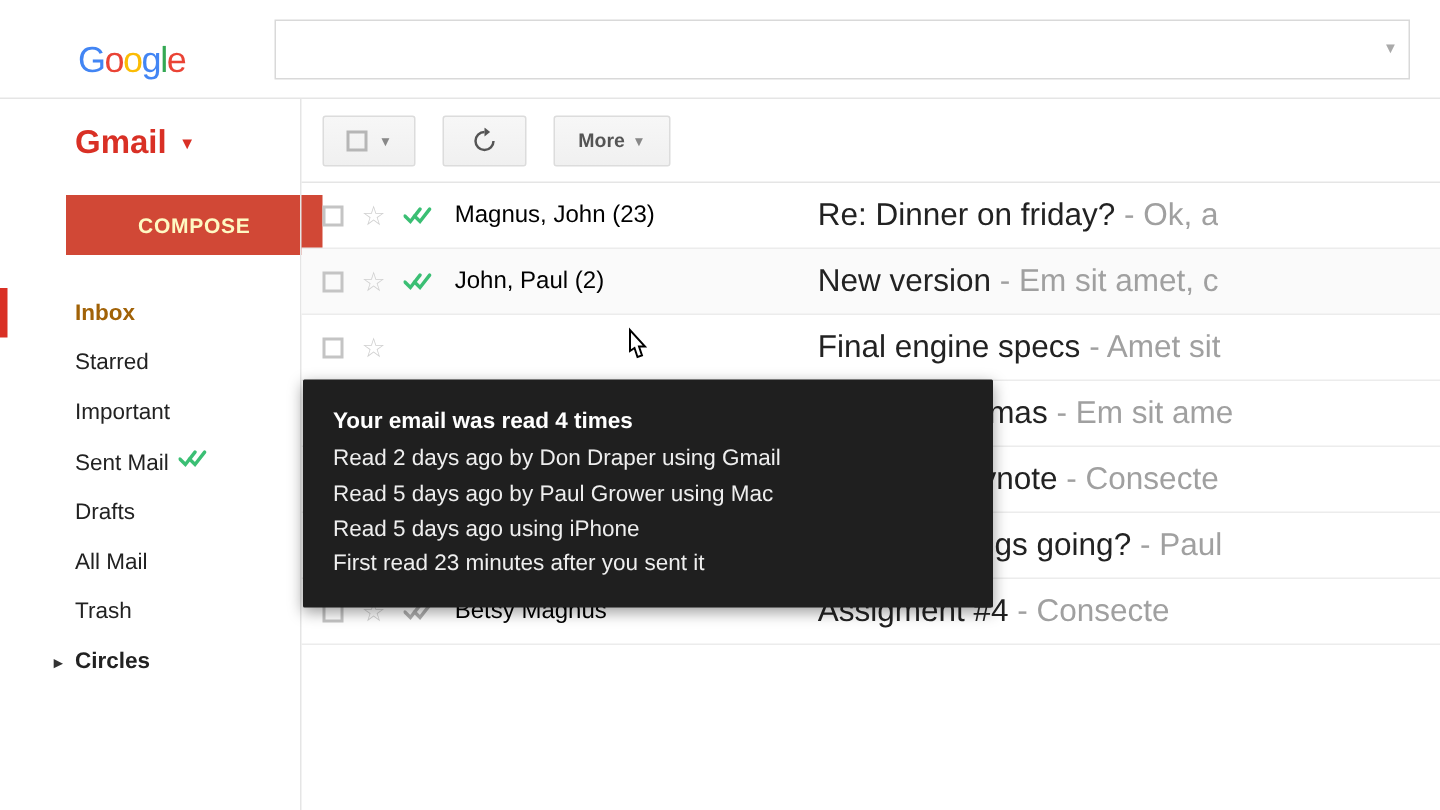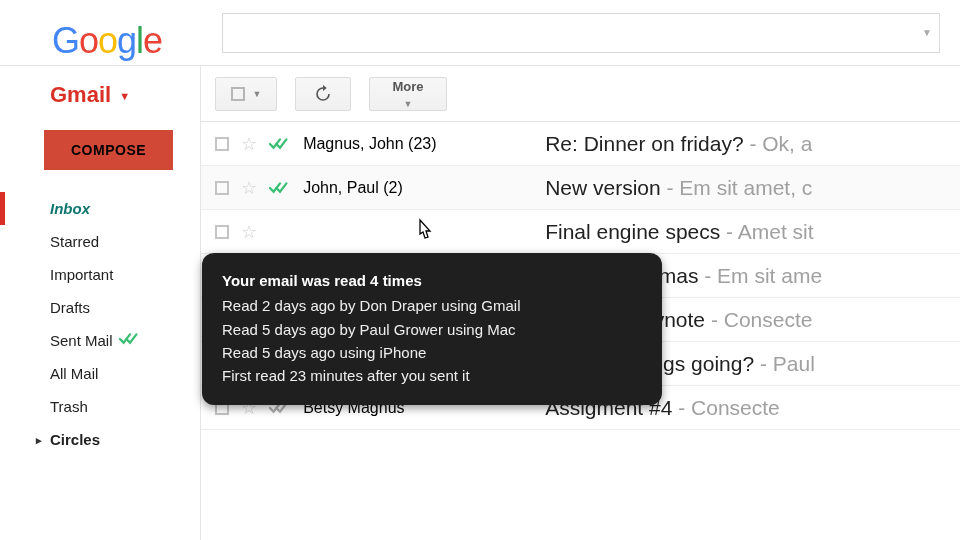--- a/index.html
+++ b/index.html
@@ -1,55 +1,55 @@
 <!DOCTYPE html>
 <html><head>
 <meta charset="utf-8">
 <style>
 * { box-sizing: border-box; margin: 0; padding: 0; }
 body { font-family: Arial, Helvetica, sans-serif; font-size: 14px; color: #222; background: #fff; width: 960px; height: 540px; overflow: hidden; }
 .header { height: 66px; border-bottom: 1px solid #e5e5e5; display: flex; align-items: center; padding: 0 20px 0 52px; gap: 60px; }
-.logo { font-size: 36px; font-weight: 400; letter-spacing: -1px; margin-top: 16px; }
+.logo { font-size: 24px; font-weight: 400; letter-spacing: -1px; margin-top: 16px; }
 .logo .b { color: #4285F4; } .logo .r { color: #EA4335; } .logo .y { color: #FBBC05; } .logo .g { color: #34A853; }
 .searchbox { flex: 1; height: 40px; border: 1px solid #d9d9d9; background: #fff; display: flex; align-items: center; }
 .searchbox input { flex: 1; border: none; outline: none; font-size: 16px; padding: 0 10px; }
 .searchbox .caret { width: 24px; text-align: center; color: #aaa; font-size: 10px; }
 .middle { display: flex; height: 100%; }
 .left { width: 200px; padding: 16px 0 0 0; }
 .gmailtag { color: #d93025; font-size: 22px; font-weight: bold; padding-left: 50px; margin-bottom: 22px; }
 .gmailtag .caret { font-size: 11px; vertical-align: middle; margin-left: 2px; }
-.compose { background: #d14836; color: #000000; font-weight: bold; font-size: 14px; letter-spacing: 0.5px; border: none; padding: 12px 27px; margin-left: 44px; margin-bottom: 22px; cursor: pointer; }
+.compose { background: #d14836; color: #fef9c3; font-weight: bold; font-size: 14px; letter-spacing: 0.5px; border: none; padding: 12px 48px; margin-left: 44px; margin-bottom: 22px; cursor: pointer; }
 .nav { list-style: none; }
 .nav li { padding: 8px 0 8px 50px; font-size: 15px; color: #222; cursor: pointer; position: relative; }
-.nav li.active { color: #0f766e; font-weight: bold; font-style: italic; }
+.nav li.active { color: #a16207; font-weight: bold; }
 .nav li.active::before { content: ""; position: absolute; left: 0; top: 0; bottom: 0; width: 5px; background: #d93025; }
 .nav li .tracked { margin-left: 6px; }
 .nav li.circles::before { content: "▸"; position: absolute; left: 36px; font-size: 11px; color: #333; top: 11px; }
 .nav li.circles { font-weight: bold; }
 .main { flex: 1; border-left: 1px solid #e5e5e5; }
 .toolbar { height: 56px; display: flex; align-items: center; gap: 18px; padding-left: 14px; border-bottom: 1px solid #e5e5e5; }
 .btn { height: 34px; border: 1px solid #dcdcdc; background: linear-gradient(#f7f7f7,#f0f0f0); display: inline-flex; align-items: center; justify-content: center; border-radius: 2px; cursor: pointer; color: #555; font-size: 13px; }
 .btn.select { width: 62px; gap: 8px; }
 .btn.select .cb { width: 14px; height: 14px; border: 2px solid #b6b6b6; }
 .btn.select .caret { font-size: 9px; color: #888; }
 .btn.refresh { width: 56px; }
-.btn.more { width: 78px; font-weight: bold; gap: 5px; flex-direction: column; }
+.btn.more { width: 78px; font-weight: bold; gap: 5px; }
 .btn.more .caret { font-size: 9px; color: #888; }
 .rows { }
 .row { height: 44px; display: flex; align-items: center; padding-left: 14px; border-bottom: 1px solid #ececec; gap: 12px; cursor: pointer; }
 .row:nth-child(2) { background: #fafafa; }
 .row .cb { width: 14px; height: 14px; border: 2px solid #c4c4c4; flex-shrink: 0; }
 .row .star { color: #d0d0d0; font-size: 18px; flex-shrink: 0; }
 .row .track { flex-shrink: 0; width: 22px; display: flex; }
 .dblcheck { display: inline-flex; }
 .dblcheck svg { width: 22px; height: 14px; }
 .sender { width: 230px; font-size: 16px; color: #000000; white-space: nowrap; overflow: hidden; }
 .subj { font-size: 21px; color: #222; white-space: nowrap; overflow: hidden; }
 .subj .snip { color: #a0a0a0; }
-.tooltip { position: absolute; left: 202px; top: 253px; background: #1f1f1f; color: #eee; padding: 16px 20px 18px 20px; border-radius: 12px; width: 460px; font-size: 15px; line-height: 1.55; box-shadow: 0 3px 10px rgba(0,0,0,.4); }
+.tooltip { position: absolute; left: 202px; top: 253px; background: #1f1f1f; color: #eee; padding: 16px 20px 18px 20px; border-radius: 1px; width: 460px; font-size: 15px; line-height: 1.55; box-shadow: 0 3px 10px rgba(0,0,0,.4); }
 .tooltip .title { font-weight: bold; color: #fff; margin-bottom: 2px; }
 .cursor { position: absolute; left: 413px; top: 218px; pointer-events: none; }
 .refresh-icon { width: 18px; height: 18px; }
 </style>
 </head>
 <body>
 
 <div class="header">
   <div class="logo"><span class="b">G</span><span class="r">o</span><span class="y">o</span><span class="b">g</span><span class="g">l</span><span class="r">e</span></div>
   <div class="searchbox">
@@ -59,27 +59,27 @@
 </div>
 
 <div class="middle">
   <div class="left">
     <div class="gmailtag"><span>Gmail</span> <span class="caret">▼</span></div>
     <button class="compose">COMPOSE</button>
     <ul class="nav">
       <li class="active">Inbox</li>
       <li>Starred</li>
       <li>Important</li>
-      <li>Drafts</li>
       <li><span>Sent Mail</span><span class="tracked dblcheck">
             <svg viewBox="0 0 24 14">
               <path d="M1 7 L5 11 L12 2" stroke="#3bbf74" stroke-width="2.5" fill="none" stroke-linecap="round"></path>
               <path d="M8 7 L12 11 L19 2" stroke="#3bbf74" stroke-width="2.5" fill="none" stroke-linecap="round"></path>
             </svg>
           </span></li>
+      <li>Drafts</li>
       <li>All Mail</li>
       <li>Trash</li>
       <li class="circles">Circles</li>
     </ul>
   </div>
 
   <div class="main">
     <div class="toolbar">
       <div class="btn select">
           <span class="cb"></span>

